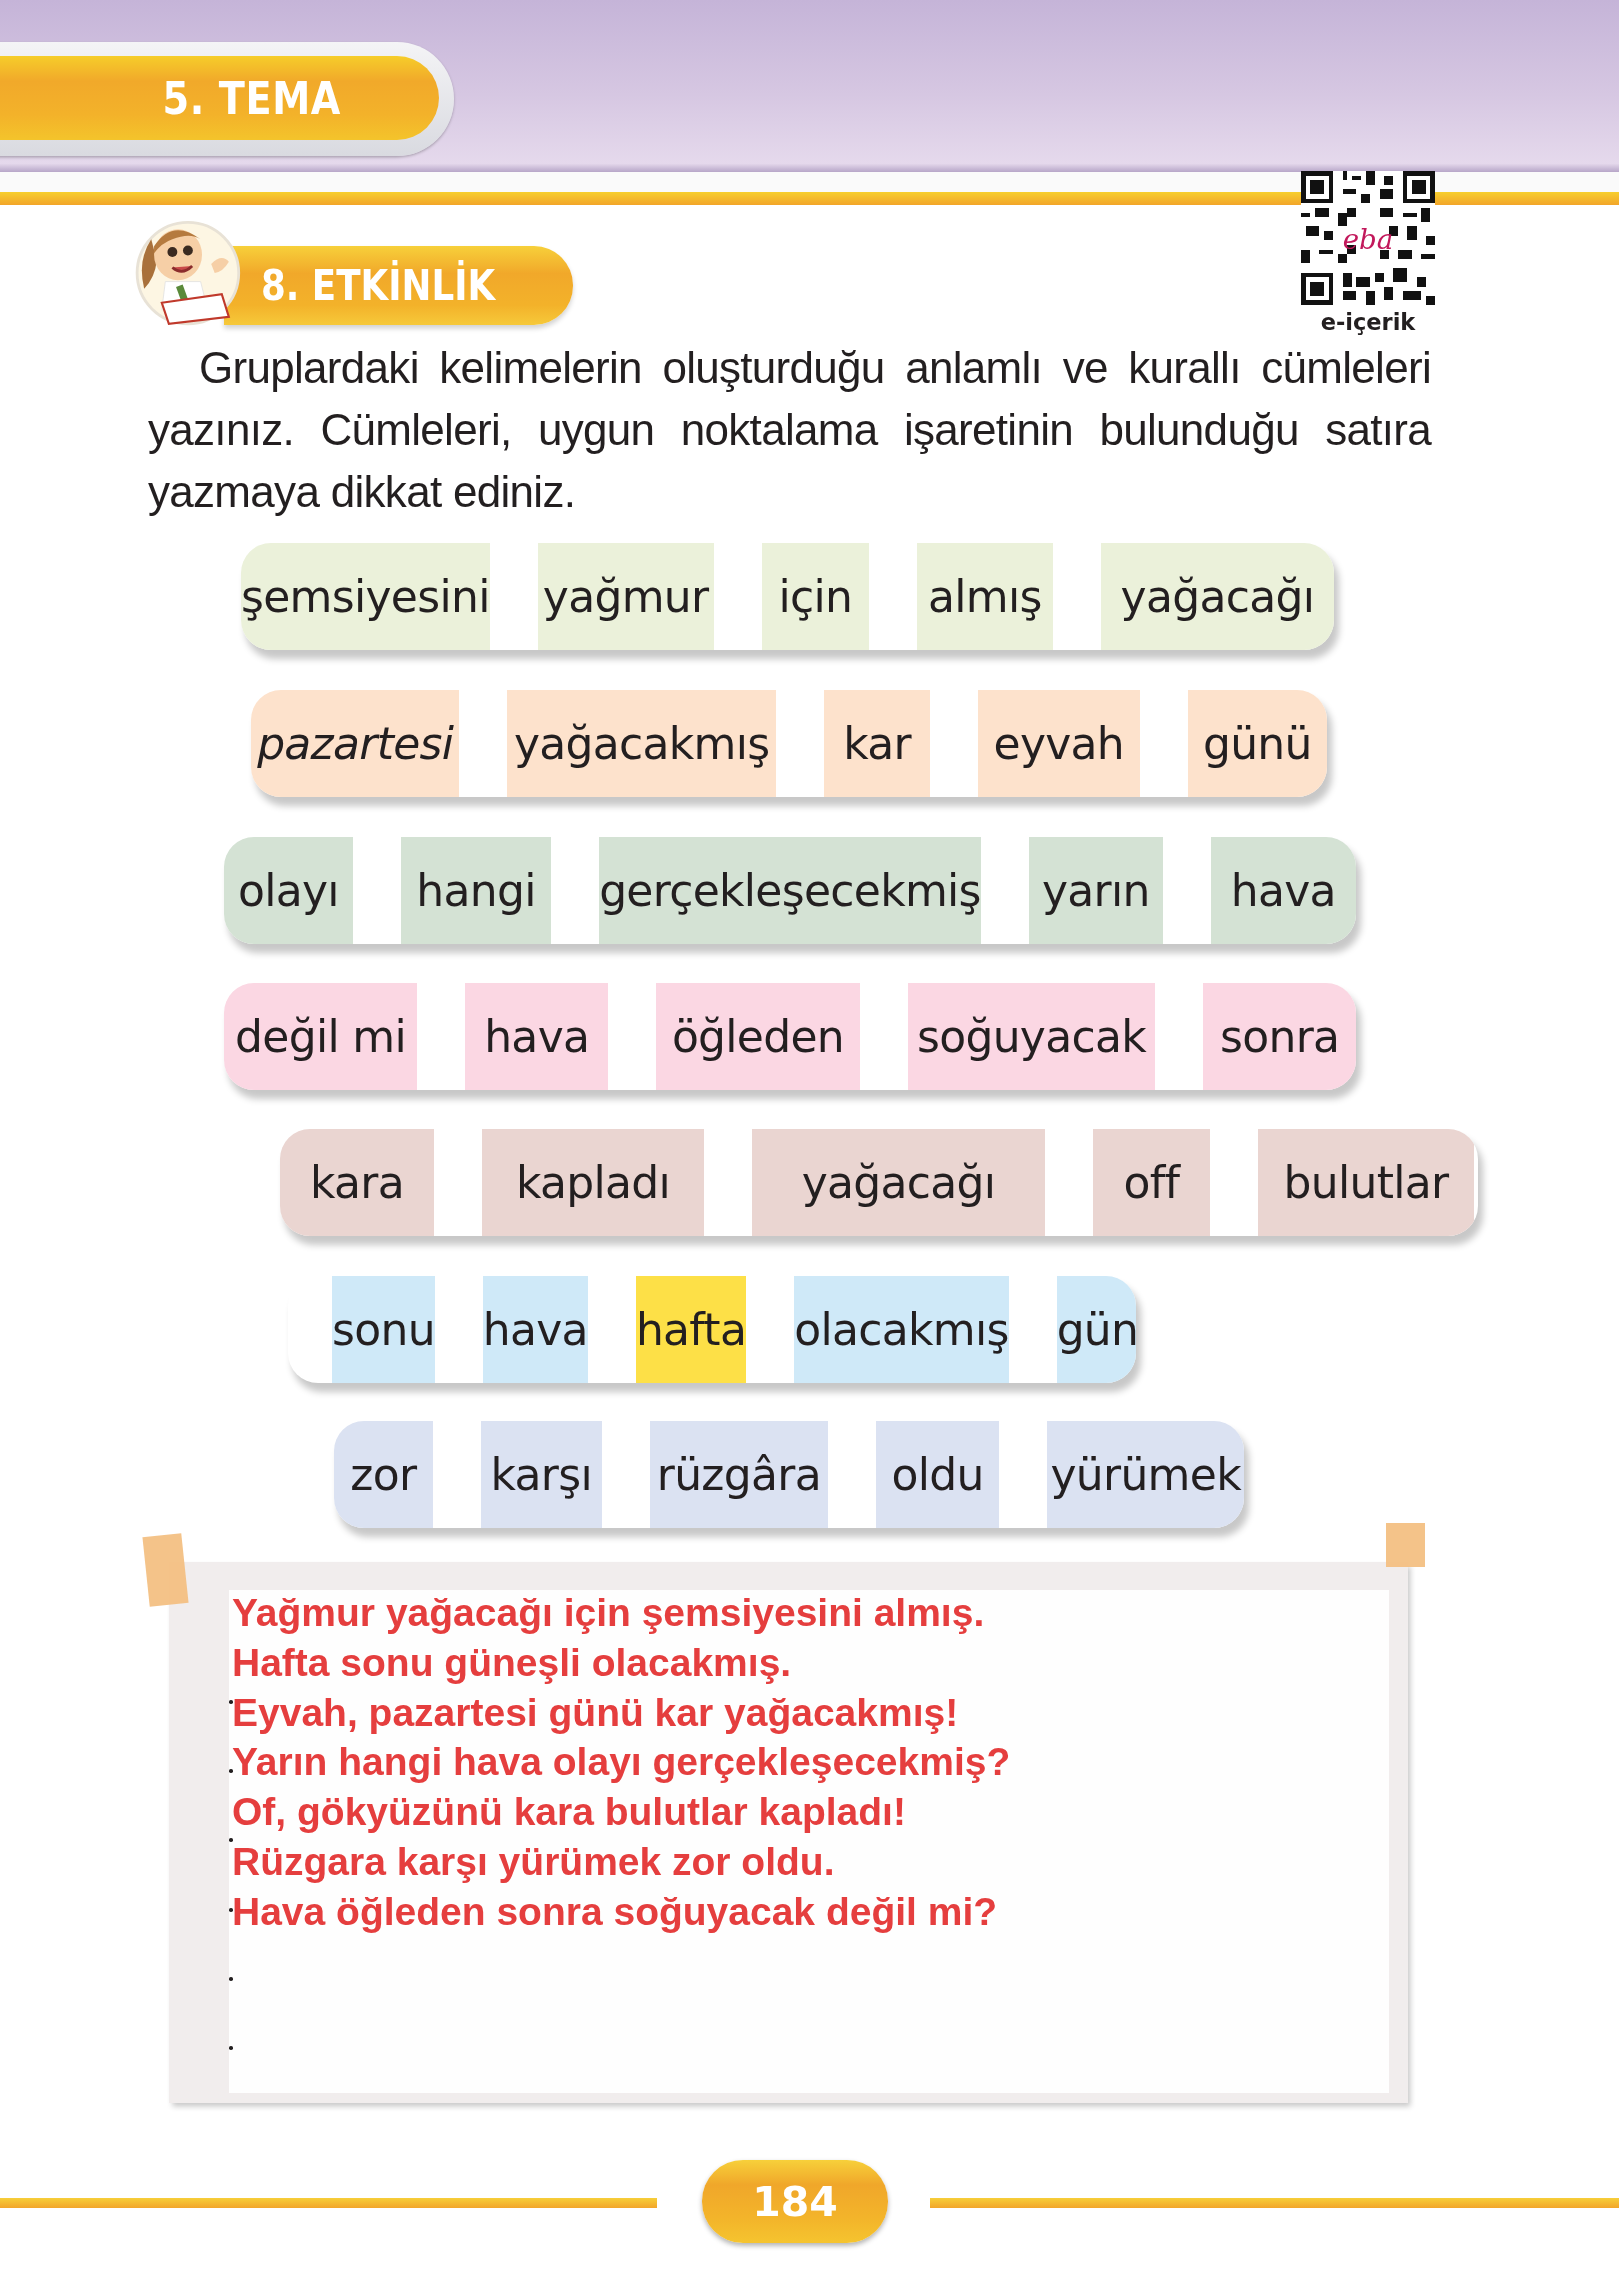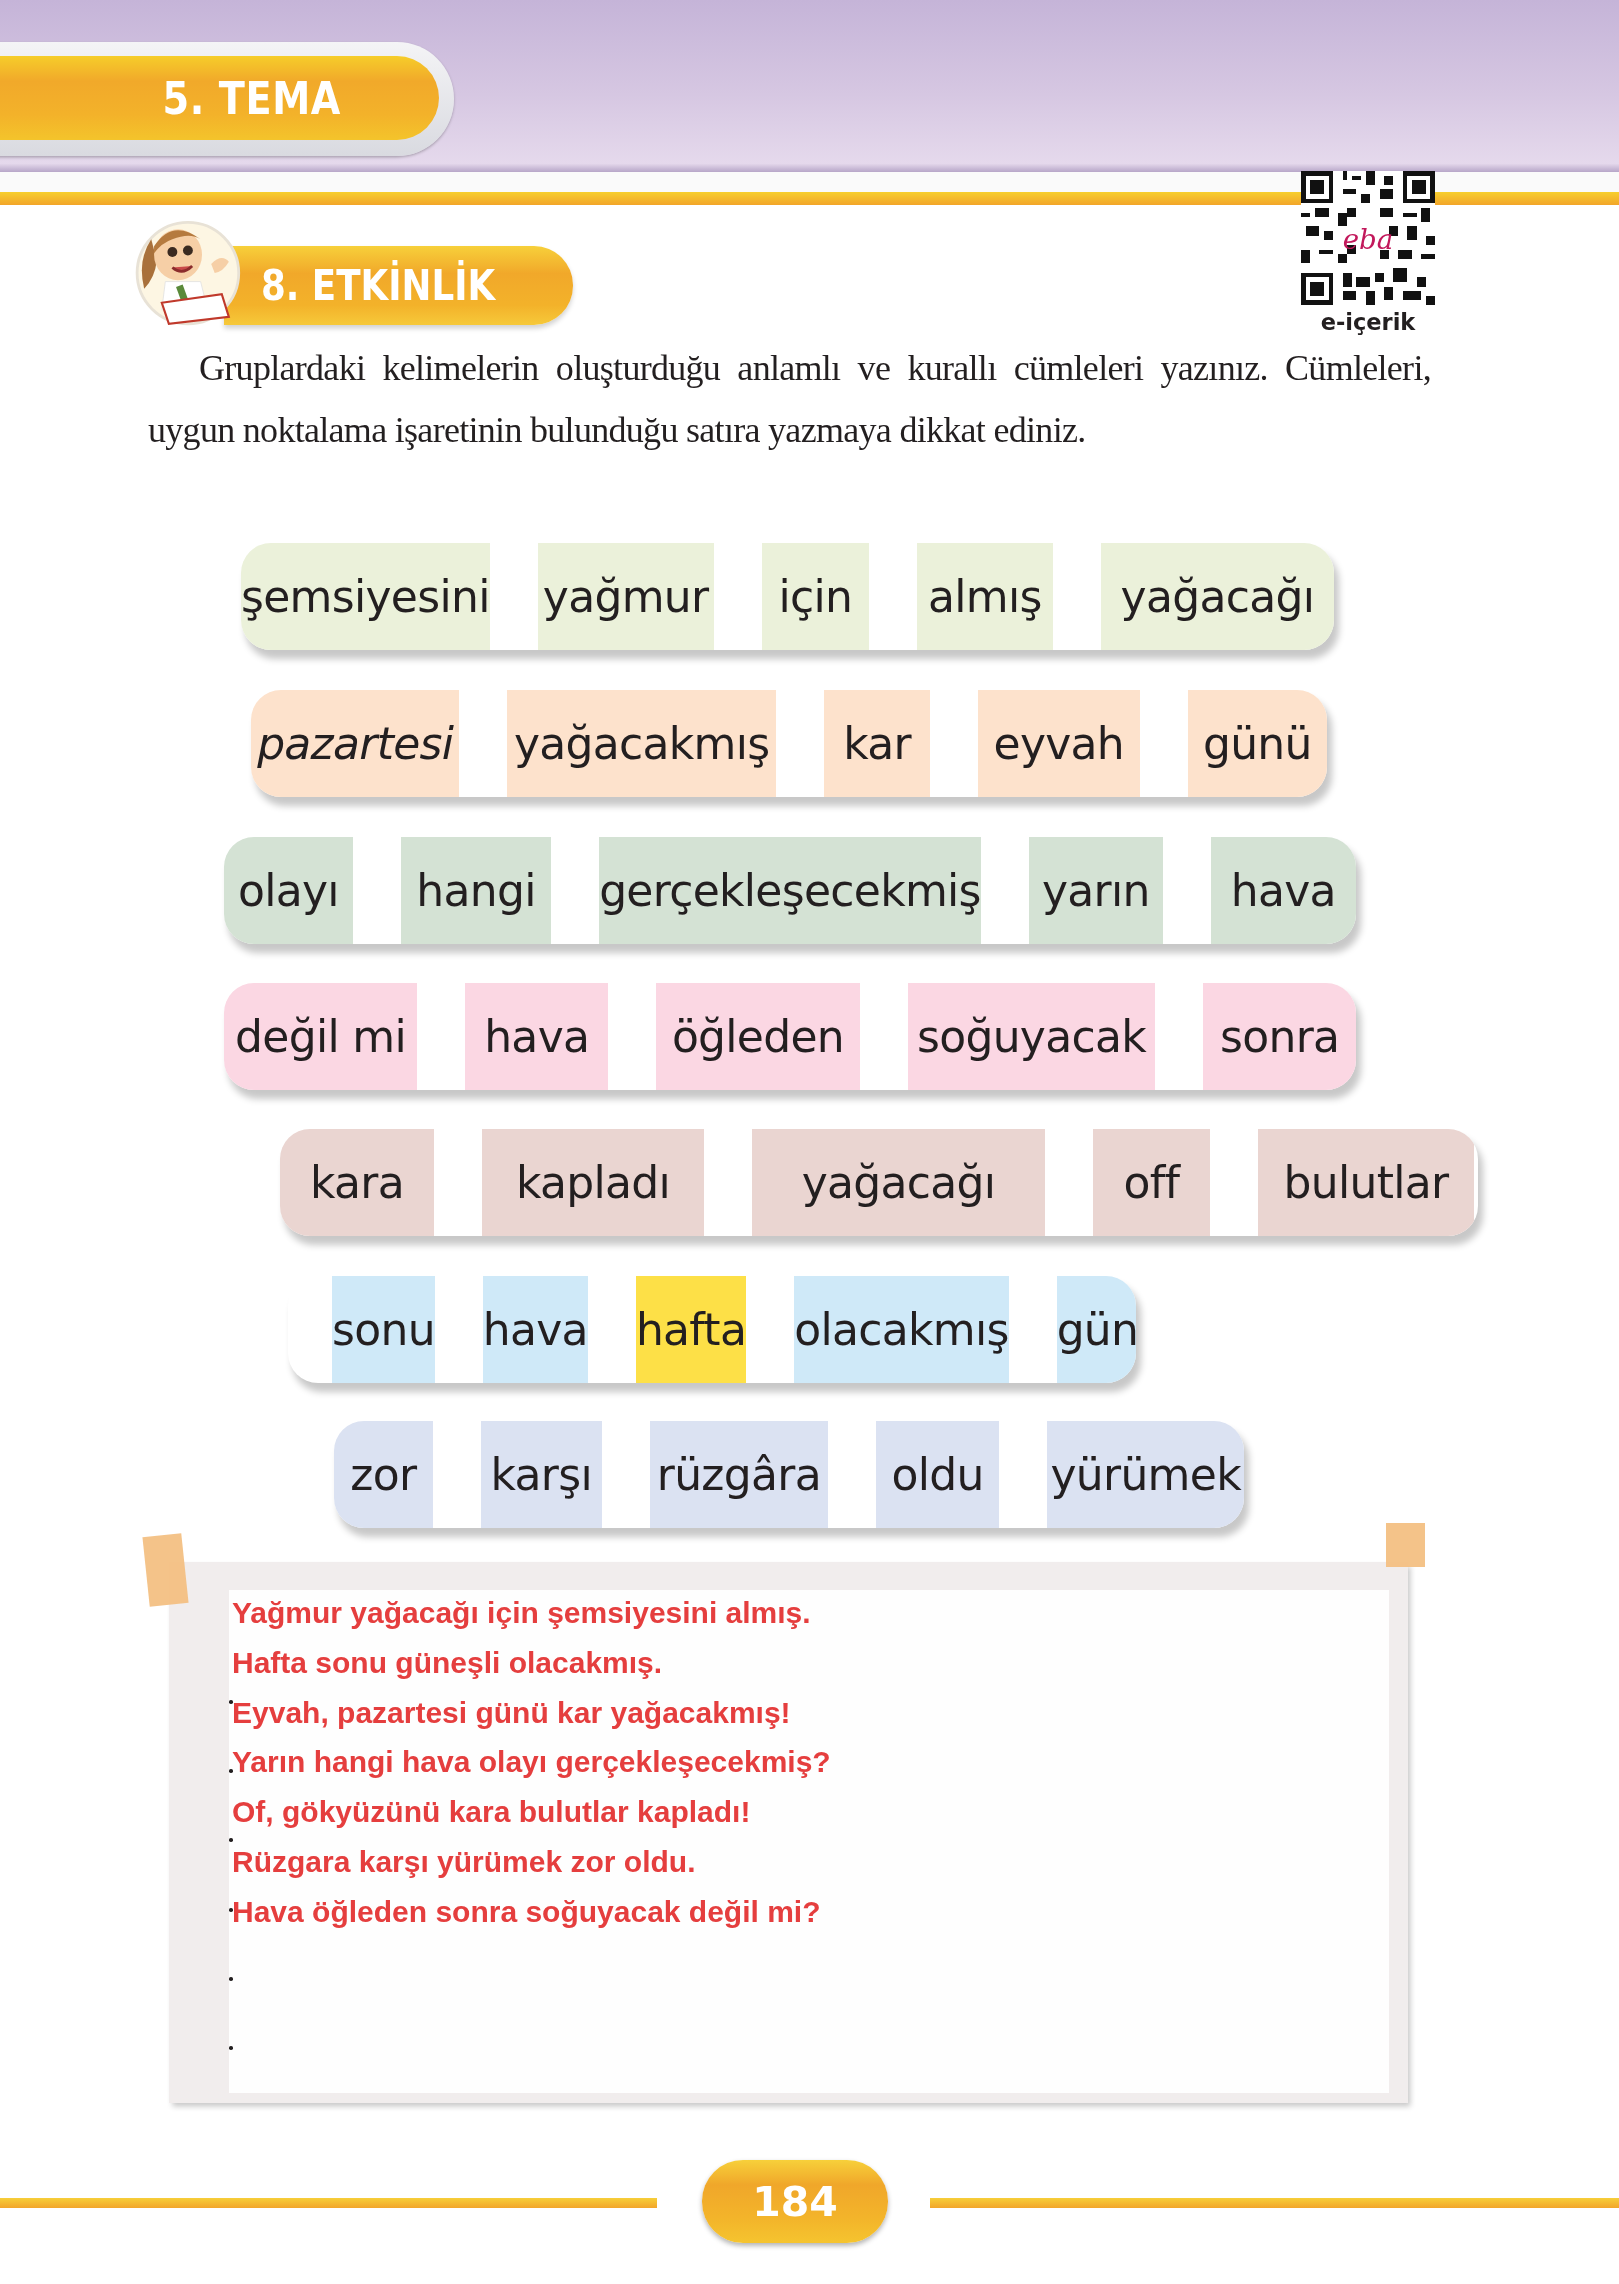--- a/index.html
+++ b/index.html
@@ -52,21 +52,21 @@
     box-shadow: 0 3.5px 5.6px rgba(0,0,0,0.18);
     display: flex; align-items: center; padding-left: 37px; box-sizing: border-box;
   }
   .etk-label {
     font-family: "DejaVu Sans", sans-serif; font-weight: bold; color: #fff; font-size: 42px;
     transform: scaleX(0.85); transform-origin: left center; white-space: nowrap;
   }
   
   .instruction {
     position: absolute; left: 148px; top: 337px; width: 1283px;
-    font-family: Liberation Serif, serif; font-size: 36px; line-height: 62px; color: #231f20;
+    font-family: Liberation Sans, sans-serif; font-size: 44px; line-height: 62px; color: #231f20;
     text-align: justify; text-indent: 51px; letter-spacing: -0.7px;
   }
   
   .group {
     position: absolute; height: 107px; display: flex; border-radius: 30px;
     box-shadow: 4.2px 8.4px 7px rgba(0,0,0,0.22); overflow: hidden; gap: 44px;
   }
   .cell {
     display: flex; align-items: center; justify-content: center; height: 100%;
     font-family: "DejaVu Sans", sans-serif; font-size: 44px; color: #231f20; letter-spacing: -0.7px;
@@ -79,21 +79,21 @@
   .tape-right { left: 1386px; top: 1523px; height: 44px; }
   .answer-frame {
     position: absolute; left: 169px; top: 1562px; width: 1239px; height: 541px;
     background: #f1eded; box-shadow: 2.8px 4.2px 5.6px rgba(0,0,0,0.22);
   }
   .answer-sheet {
     position: absolute; left: 229px; top: 1590px; width: 1160px; height: 503px; background: #fefefe;
   }
   .answer-line {
     position: absolute; left: 232px; width: 984px;
-    font-family: "Liberation Sans", sans-serif; font-weight: bold; font-size: 30px; color: #e53e3e;
+    font-family: "Liberation Sans", sans-serif; font-weight: bold; font-size: 39px; color: #e53e3e;
     white-space: nowrap; line-height: 48px;
   }
   .dot { position: absolute; left: 229px; width: 3.5px; height: 3.5px; border-radius: 50%; background: #231f20; }
   
   .footer-line {
     position: absolute; top: 2198px; height: 9.8px; background: linear-gradient(#f7cf3a, #f2a52a);
   }
   .page-pill {
     position: absolute; left: 702px; top: 2160px; width: 186px; height: 83px; border-radius: 41px;
     background: linear-gradient(#f7d03a 0%, #f0a72a 30%, #f3b42a 70%, #f5c42f 100%);

